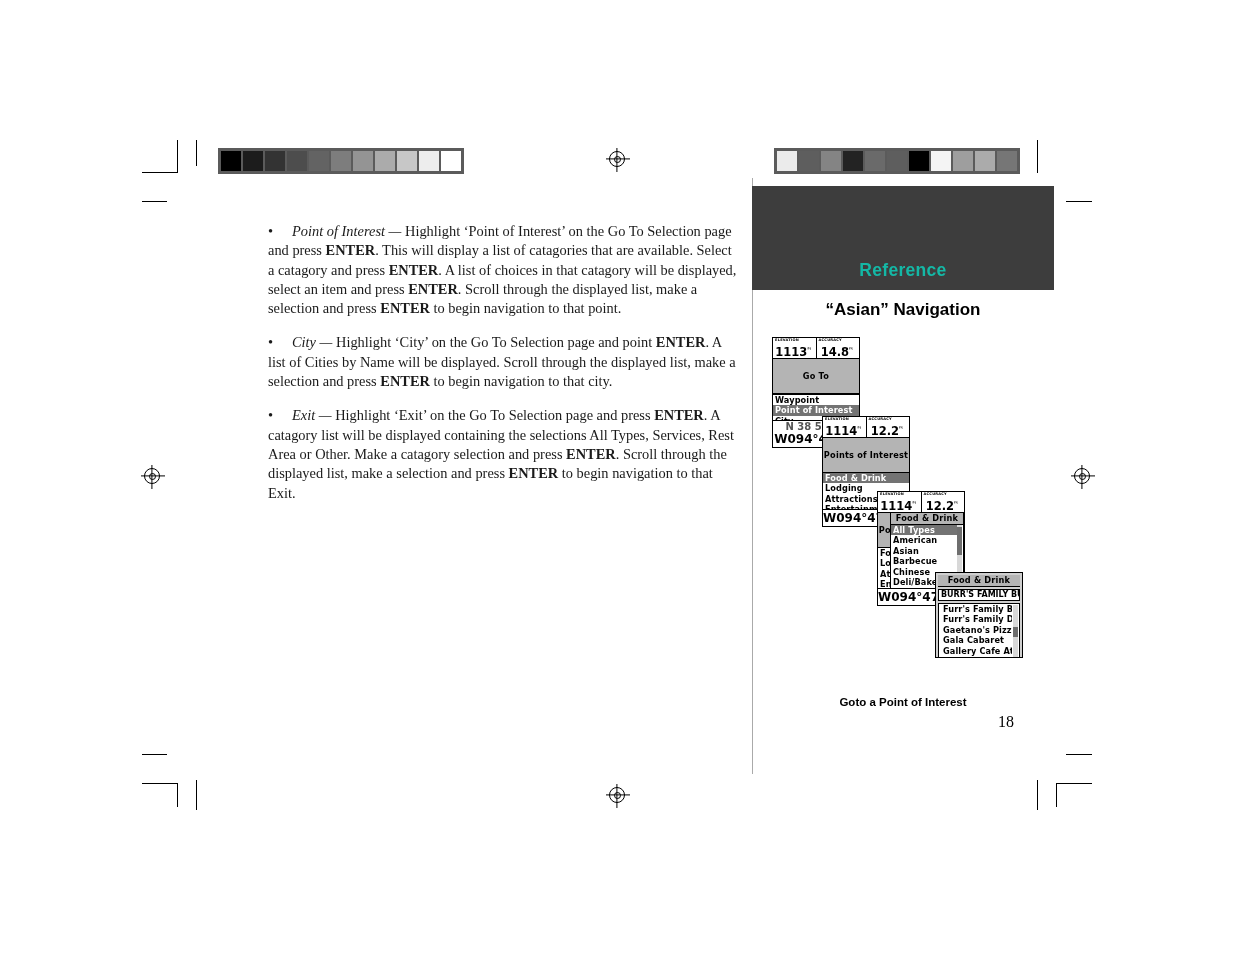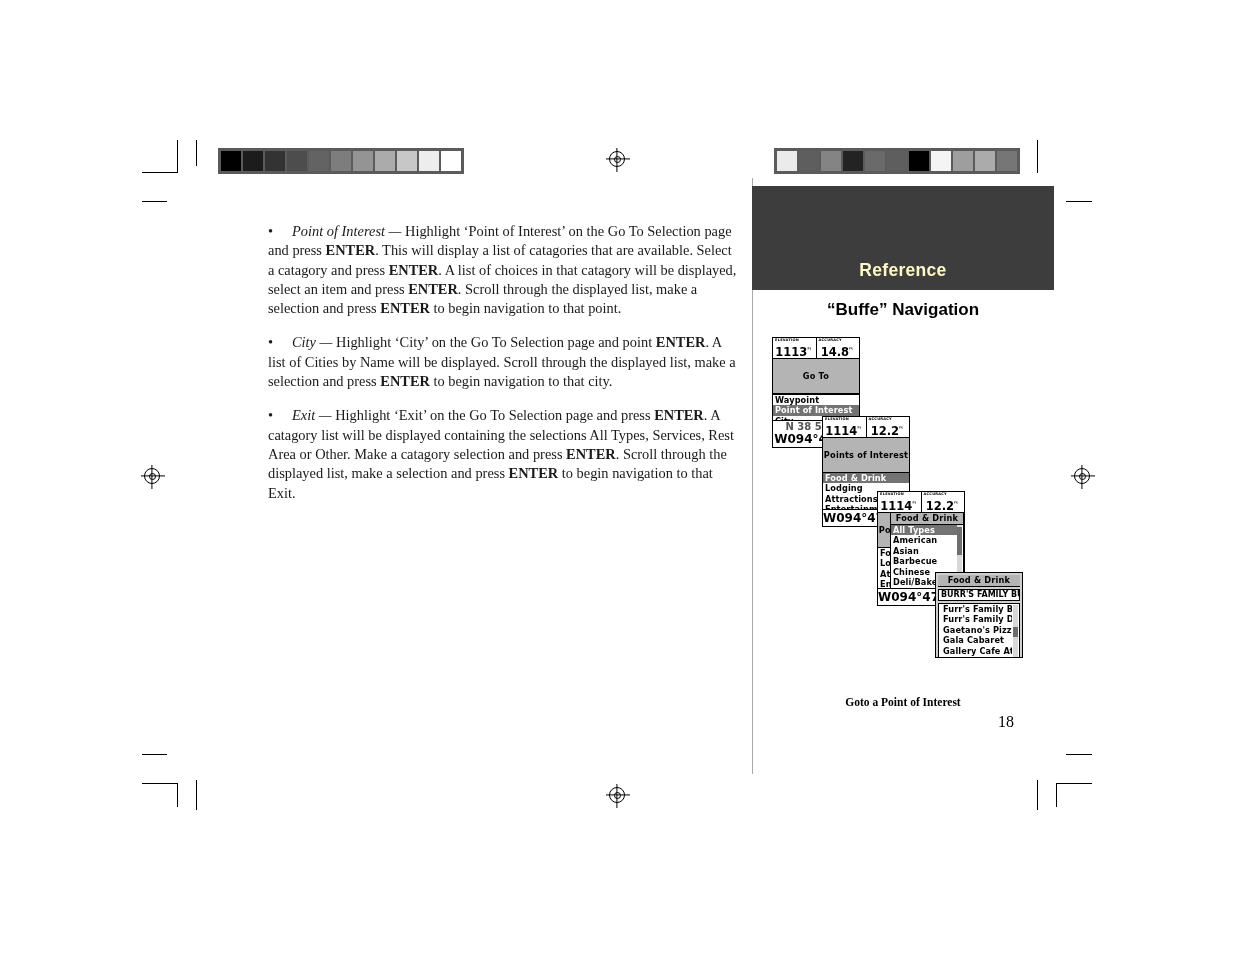--- a/index.html
+++ b/index.html
@@ -32,27 +32,27 @@
   .textcol{position:absolute;left:268px;top:222px;width:470px;}
   .para{font-size:14.4px;line-height:19.3px;color:#1a1a1a;margin-bottom:15px;
         text-align:left;}
   .para .bullet{display:inline-block;width:24px;}
   .lead{font-weight:normal;font-style:italic;}
   .bd{font-weight:bold;}
 
   
   .rail{position:absolute;left:752px;top:178px;bottom:180px;width:1px;background:#aaa;}
   .refbar{position:absolute;left:752px;top:186px;width:302px;height:104px;background:#3d3d3d;}
-  .refbar b{position:absolute;left:0;right:0;bottom:9px;text-align:center;color:#fef9c3;
+  .refbar b{position:absolute;left:0;right:0;bottom:9px;text-align:center;color:#14b8a6;
             font-family:"Liberation Sans",sans-serif;font-size:17.5px;font-weight:bold;
             letter-spacing:.3px;}
   .secttitle{position:absolute;left:752px;top:300px;width:302px;text-align:center;
             font-family:"Liberation Sans",sans-serif;font-size:17px;font-weight:bold;color:#000;}
   .caption{position:absolute;left:752px;top:696px;width:302px;text-align:center;
-            font-family:Liberation Serif, serif;font-size:11.5px;font-weight:bold;color:#000;}
+            font-family:Liberation Sans, sans-serif;font-size:11.5px;font-weight:bold;color:#000;}
   .pageno{position:absolute;left:752px;top:713px;width:262px;text-align:right;
             font-family:"Liberation Serif",serif;font-size:16px;color:#000;}
 
   
   .gps{position:absolute;background:#ffffff;border:1.4px solid #000;box-sizing:border-box;
        font-family:"DejaVu Sans",sans-serif;color:#000;overflow:hidden;}
   .gps *{box-sizing:border-box;}
 
   .statrow{display:flex;height:21px;border-bottom:1.4px solid #000;}
   .statcell{flex:1;position:relative;}
@@ -145,21 +145,21 @@
   <div class="textcol" id="paras">
       <div class="para"><span class="bullet">•</span><span class="lead">Point of Interest —</span><span> Highlight ‘Point of Interest’ on the Go To Selection page and press </span><span class="bd">ENTER</span><span>.  This will display a list of catagories that are available.  Select a catagory and press </span><span class="bd">ENTER</span><span>.  A list of choices in that catagory will be displayed, select an item and press </span><span class="bd">ENTER</span><span>.  Scroll through the displayed list, make a selection and press </span><span class="bd">ENTER</span><span> to begin navigation to that point.</span></div>
       <div class="para"><span class="bullet">•</span><span class="lead">City —</span><span> Highlight ‘City’ on the Go To Selection page and point </span><span class="bd">ENTER</span><span>.  A list of Cities by Name will be displayed.  Scroll through the displayed list, make a selection and press </span><span class="bd">ENTER</span><span> to begin navigation to that city.</span></div>
       <div class="para"><span class="bullet">•</span><span class="lead">Exit —</span><span> Highlight ‘Exit’ on the Go To Selection page and press </span><span class="bd">ENTER</span><span>.  A catagory list will be displayed containing the selections All Types, Services, Rest Area or Other.  Make a catagory selection and press </span><span class="bd">ENTER</span><span>.  Scroll through the displayed list, make a selection and press </span><span class="bd">ENTER</span><span> to begin navigation to that Exit.</span></div>
     </div>
 
   <div class="rail"></div>
   <div class="refbar">
     <b>Reference</b>
   </div>
-  <div class="secttitle">“Buffe” Navigation</div>
+  <div class="secttitle">“Asian” Navigation</div>
 
   <div>
 
     <div class="gps" id="scr1" style="left:772px;top:337px;width:88px;height:84px;">
         <div class="statrow">
           <div class="statcell">
             <div class="statlbl">ELEVATION</div>
             <div class="statval">1113<sup>ᶠᵗ</sup></div>
           </div>
           <div class="statcell">

